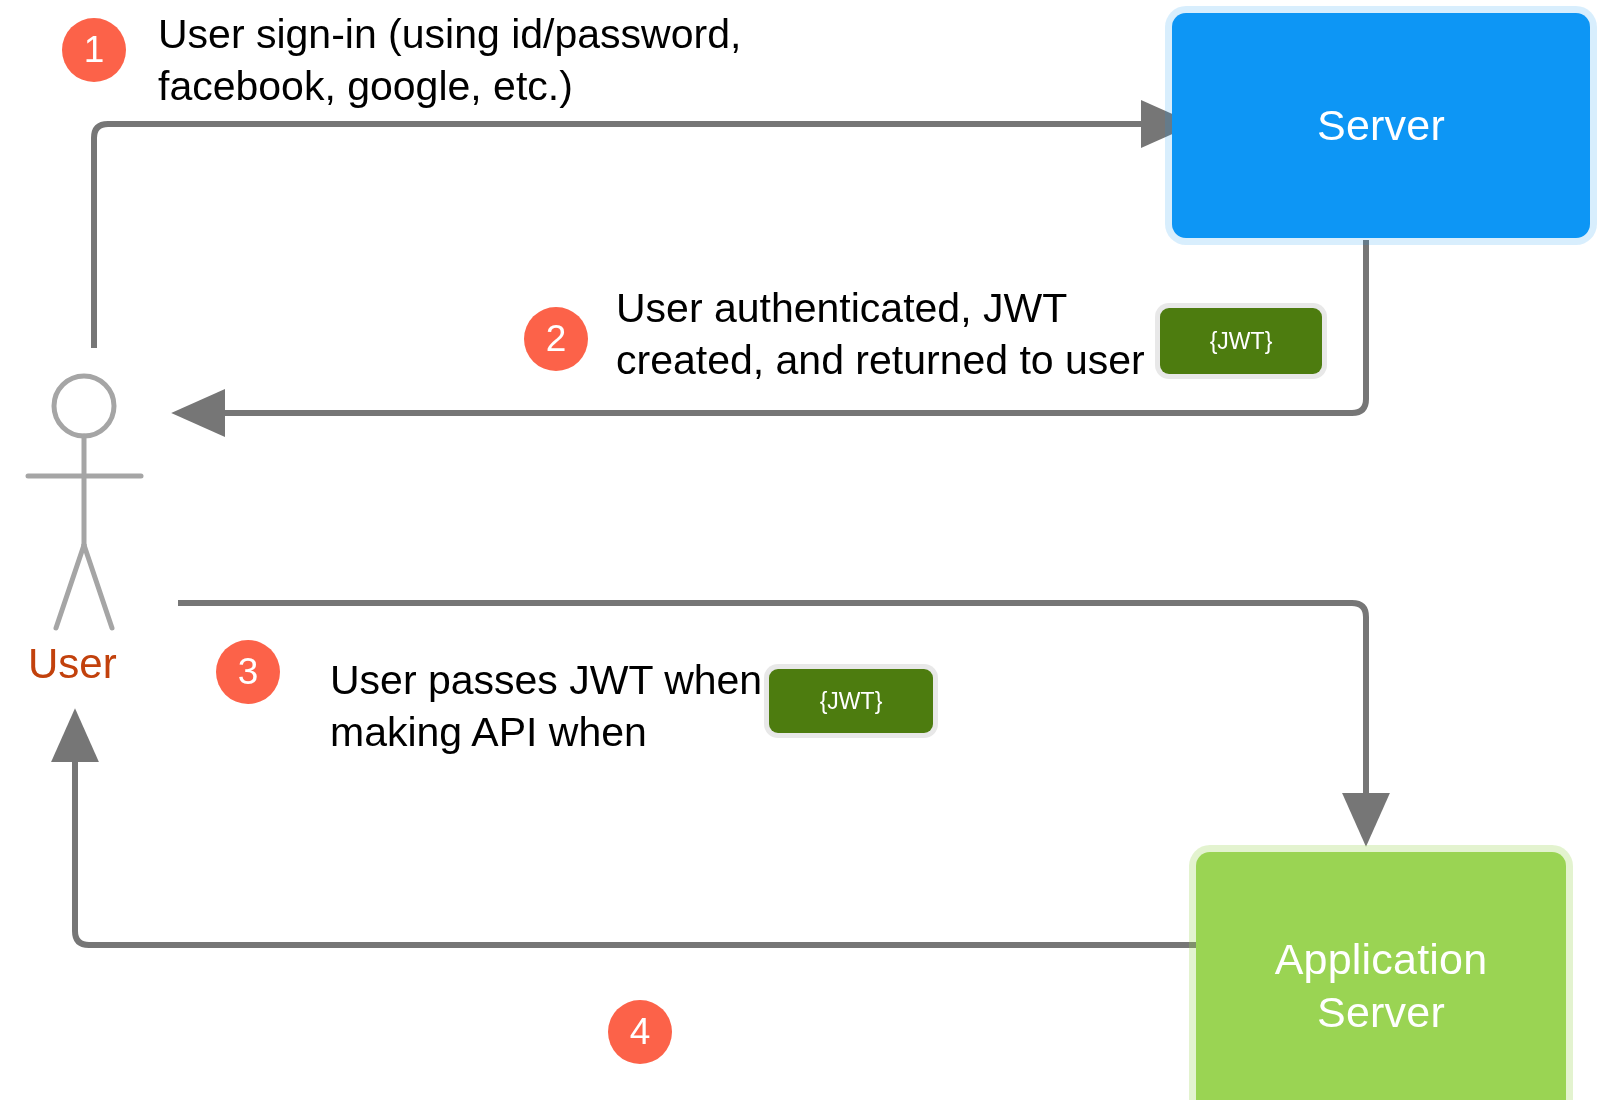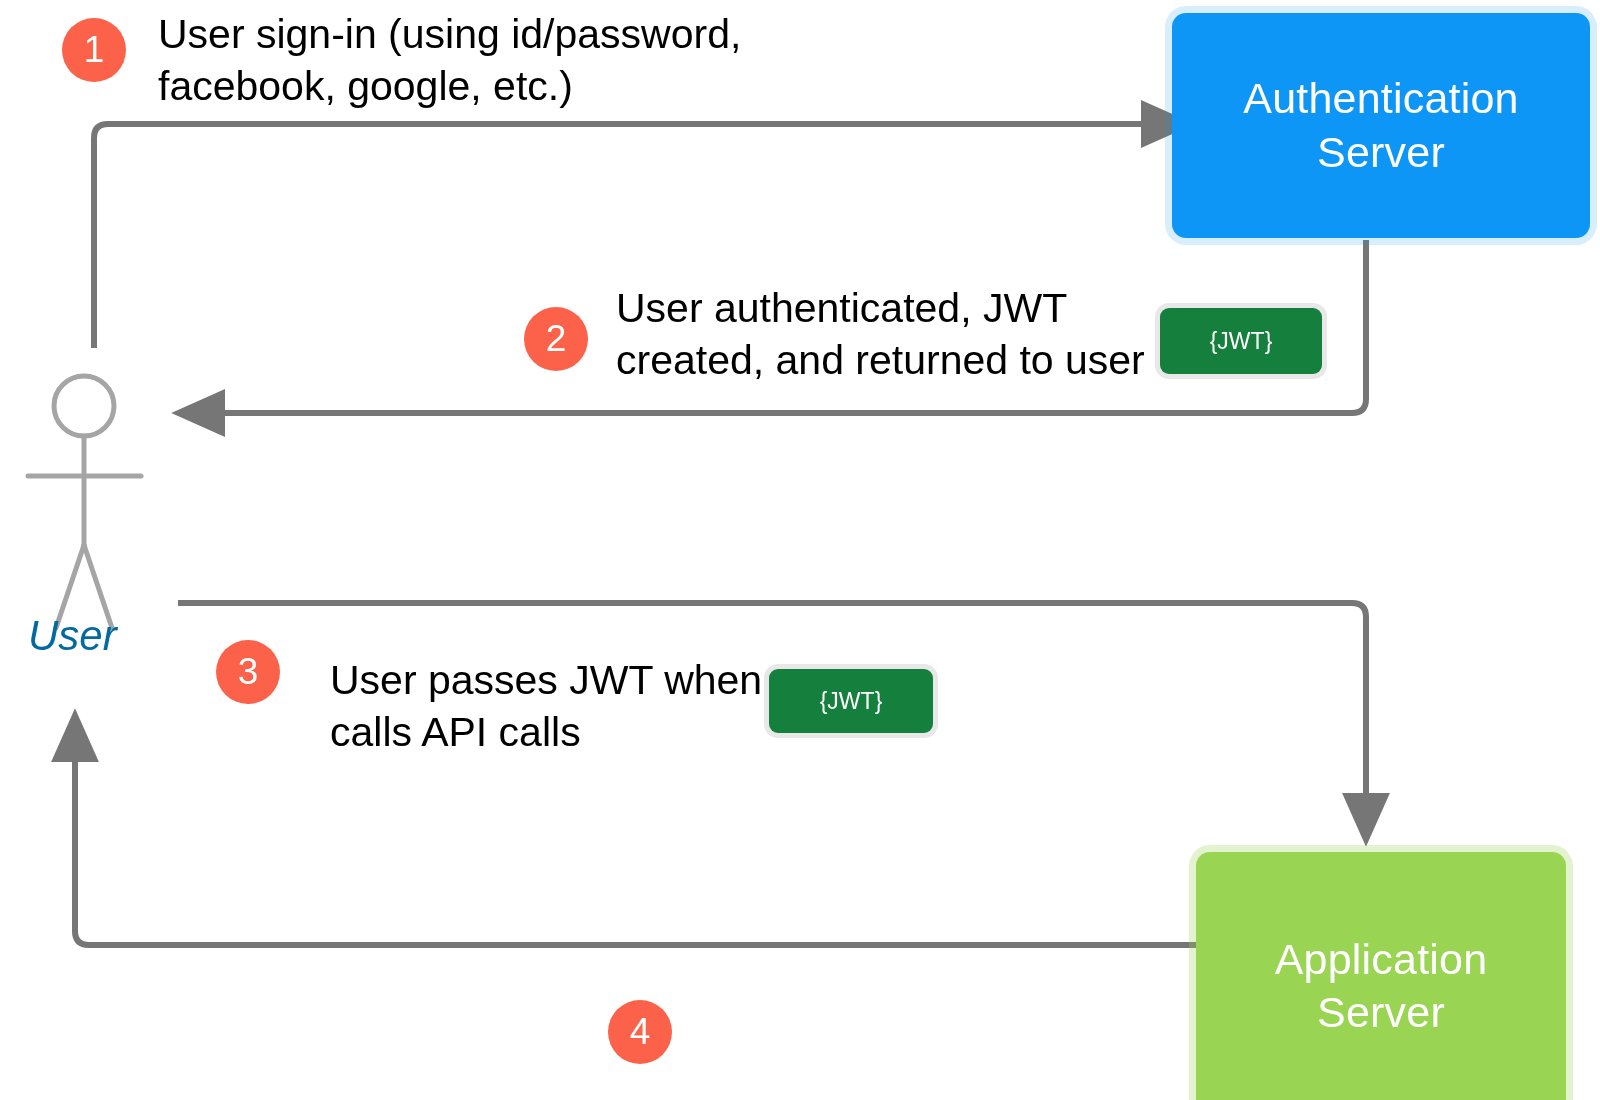--- a/index.html
+++ b/index.html
@@ -69,38 +69,37 @@
   .step-text {
     position: absolute;
     color: #000000;
     font-size: 41px;
     line-height: 1.28;
     font-family: "Liberation Sans", sans-serif;
     white-space: pre-line;
   }
   .jwt-chip {
     position: absolute;
-    background: #15803d;
+    background: #4d7c0f;
     border-radius: 9px;
     color: #ffffff;
     font-size: 23px;
     display: flex;
     align-items: center;
     justify-content: center;
     font-family: "Liberation Sans", sans-serif;
     box-shadow: 0 0 0 5px rgba(150,150,150,0.22);
   }
   #user-label {
     position: absolute;
     left: 28px;
-    top: 612px;
-    color: #0369a1;
+    top: 640px;
+    color: #c2410c;
     font-size: 42px;
     font-family: "Liberation Sans", sans-serif;
-    font-style: italic;
   }
 </style>
 </head>
 <body>
 
 <div id="canvas">
 
   <svg class="layer" viewBox="0 0 1600 1100">
     <defs>
       <marker id="arrowhead-right" markerWidth="9" markerHeight="8" refX="1.2" refY="4" orient="auto" markerUnits="strokeWidth">
@@ -131,21 +130,20 @@
       <line x1="28" y1="476" x2="141" y2="476"></line>
       <line x1="84" y1="545" x2="56" y2="628"></line>
       <line x1="84" y1="545" x2="112" y2="628"></line>
     </g>
   </svg>
 
   <div id="user-label">User</div>
 
   <div class="node-box" id="auth-server-node">
     <div>
-      <div>Authentication</div>
       <div>Server</div>
     </div>
   </div>
 
   <div class="node-box" id="app-server-node">
     <div>
       <div>Application</div>
       <div>Server</div>
     </div>
   </div>
@@ -154,18 +152,18 @@
   <div class="step-text" style="left:158px; top:8px; width:640px;">User sign-in (using id/password,
 facebook, google, etc.)</div>
 
   <div class="step-badge" style="left:524px; top:307px;">2</div>
   <div class="step-text" style="left:616px; top:282px; width:560px;">User authenticated, JWT
 created, and returned to user</div>
   <div class="jwt-chip" style="left:1160px; top:308px; width:162px; height:66px;">{JWT}</div>
 
   <div class="step-badge" style="left:216px; top:640px;">3</div>
   <div class="step-text" style="left:330px; top:654px; width:450px;">User passes JWT when
-calls API calls</div>
+making API when</div>
   <div class="jwt-chip" style="left:769px; top:669px; width:164px; height:64px;">{JWT}</div>
 
   <div class="step-badge" style="left:608px; top:1000px;">4</div>
 
 </div>
 
 </body></html>

